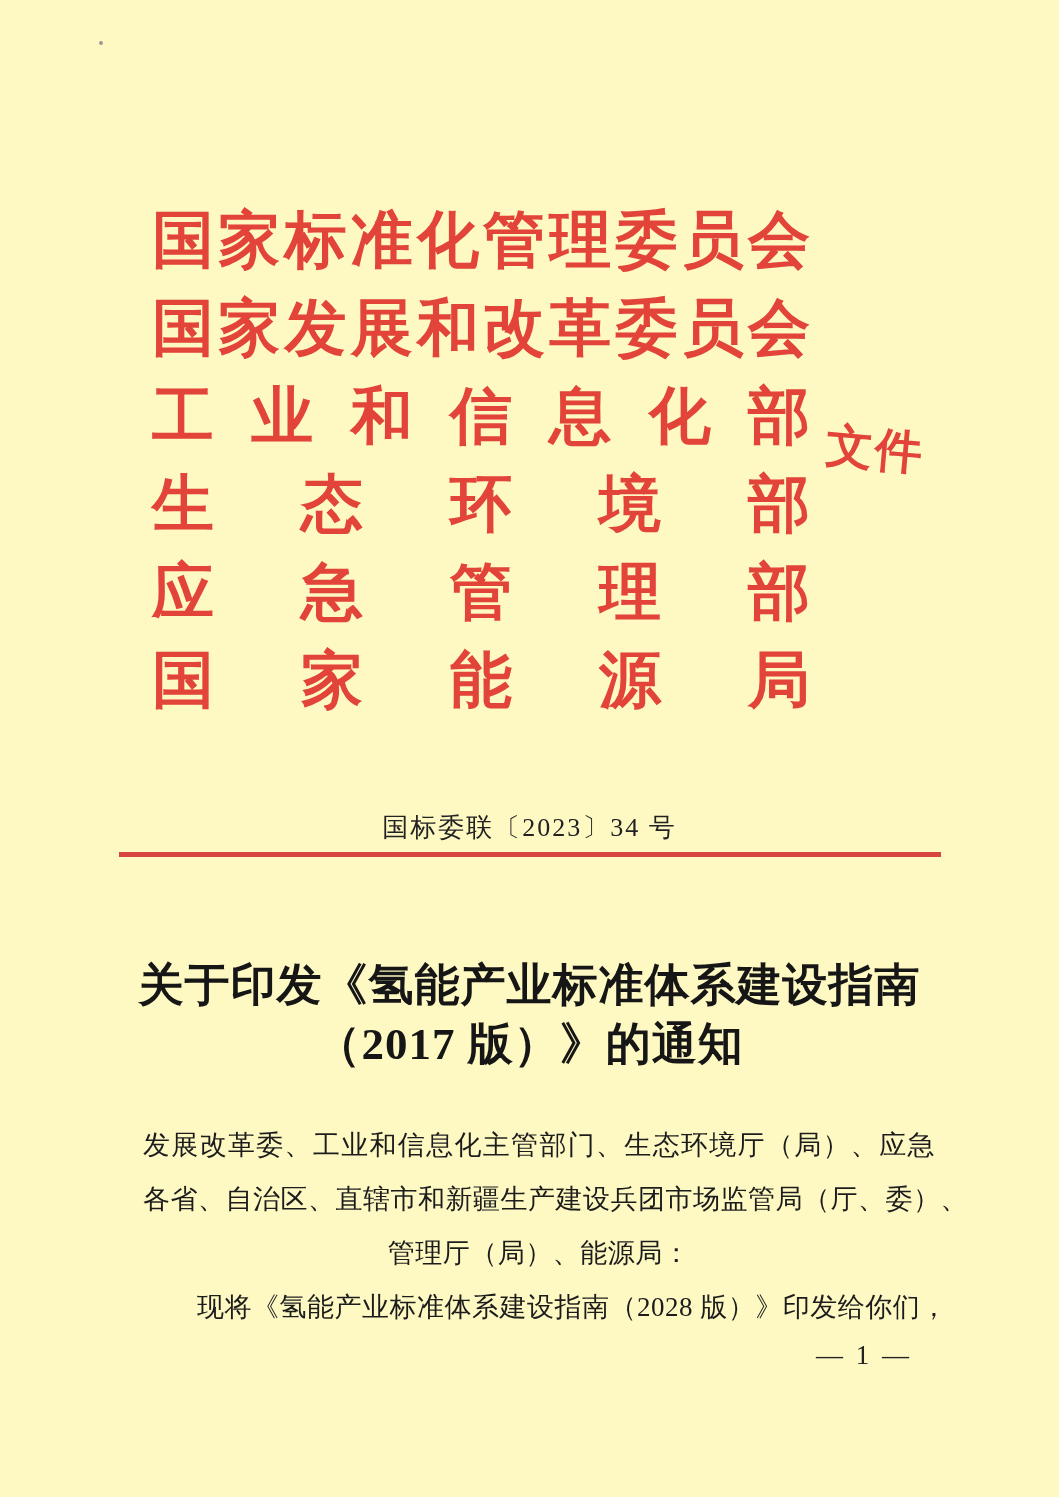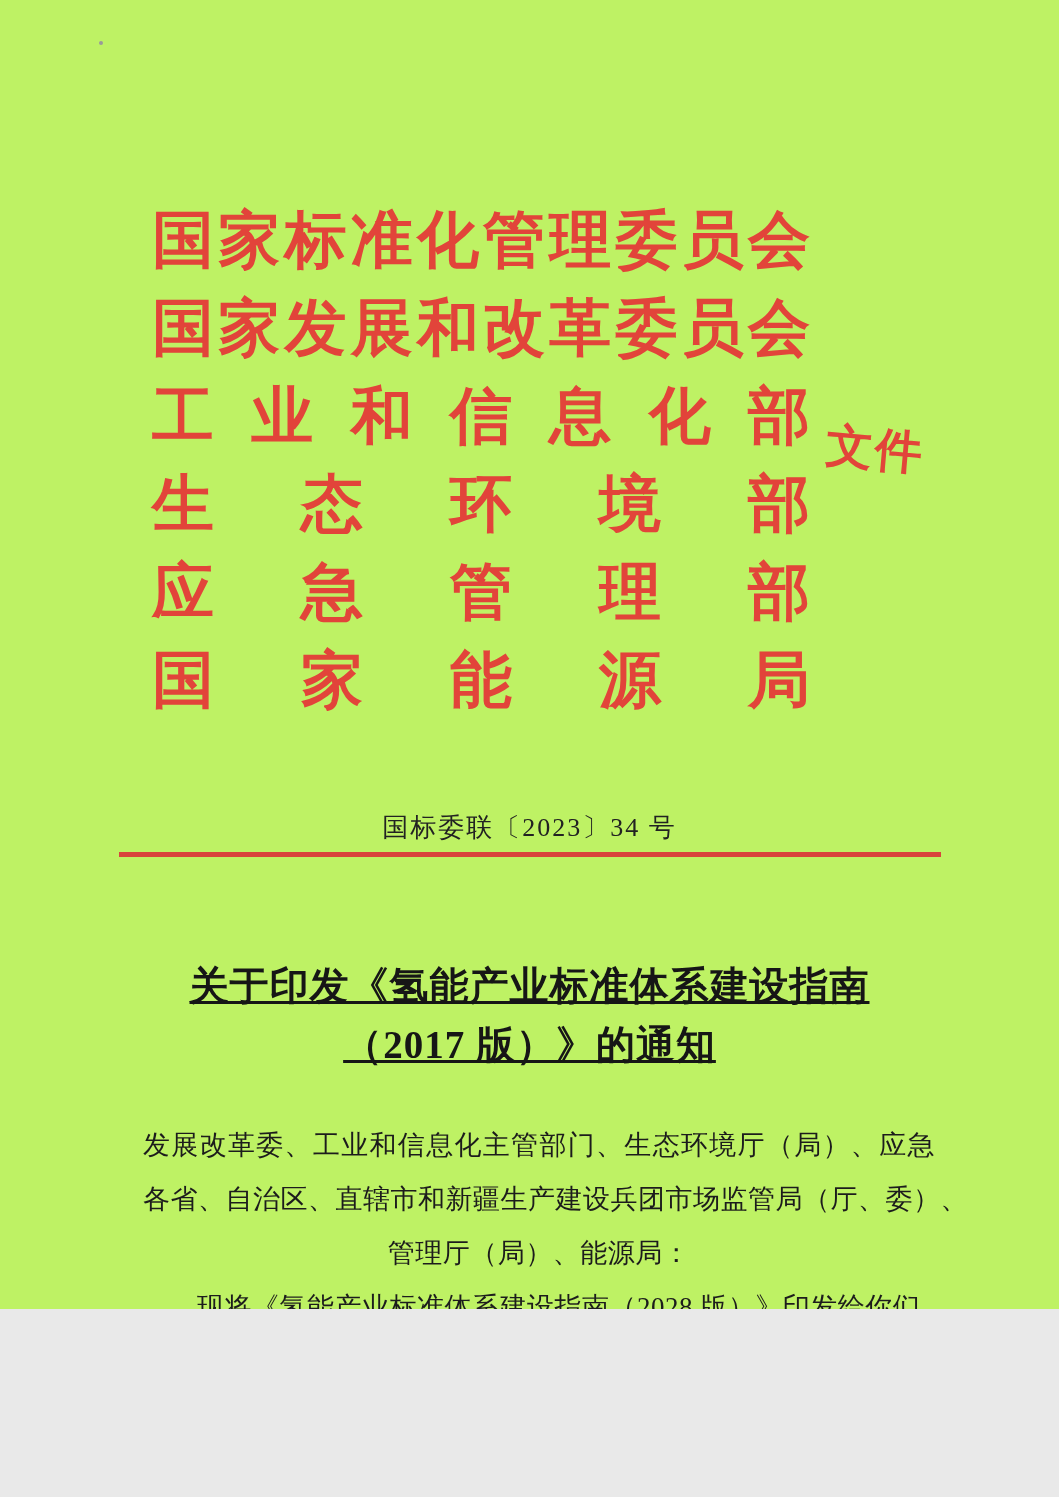--- a/index.html
+++ b/index.html
@@ -1,21 +1,21 @@
 <!DOCTYPE html>
 <html><head>
 <meta charset="utf-8">
 <style>
   html, body { margin: 0; padding: 0; background: #e9e9e9; }
   .sheet {
     position: relative;
     width: 1059px;
-    height: 1309px;
+    height: 1497px;
     margin: 0 auto;
-    background: #bef264;
+    background: #fef9c3;
     overflow: hidden;
     font-family: "Liberation Serif", "DejaVu Serif", serif;
   }
   
   .masthead {
     position: absolute;
     left: 152px;
     top: 196px;
     width: 658px;
   }
@@ -60,24 +60,23 @@
     background: #d8453c;
   }
   .title-block {
     position: absolute;
     top: 956px;
     left: 0;
     width: 100%;
     text-align: center;
     font-weight: 700;
     color: #161616;
-    font-size: 39px;
+    font-size: 45px;
     line-height: 59px;
     letter-spacing: 1px;
-    text-decoration: underline;
   }
   .body-block {
     position: absolute;
     left: 143px;
     top: 1118px;
     width: 792px;
     color: #1c1c1c;
     font-size: 27px;
     line-height: 54px;
     letter-spacing: 0.5px;

